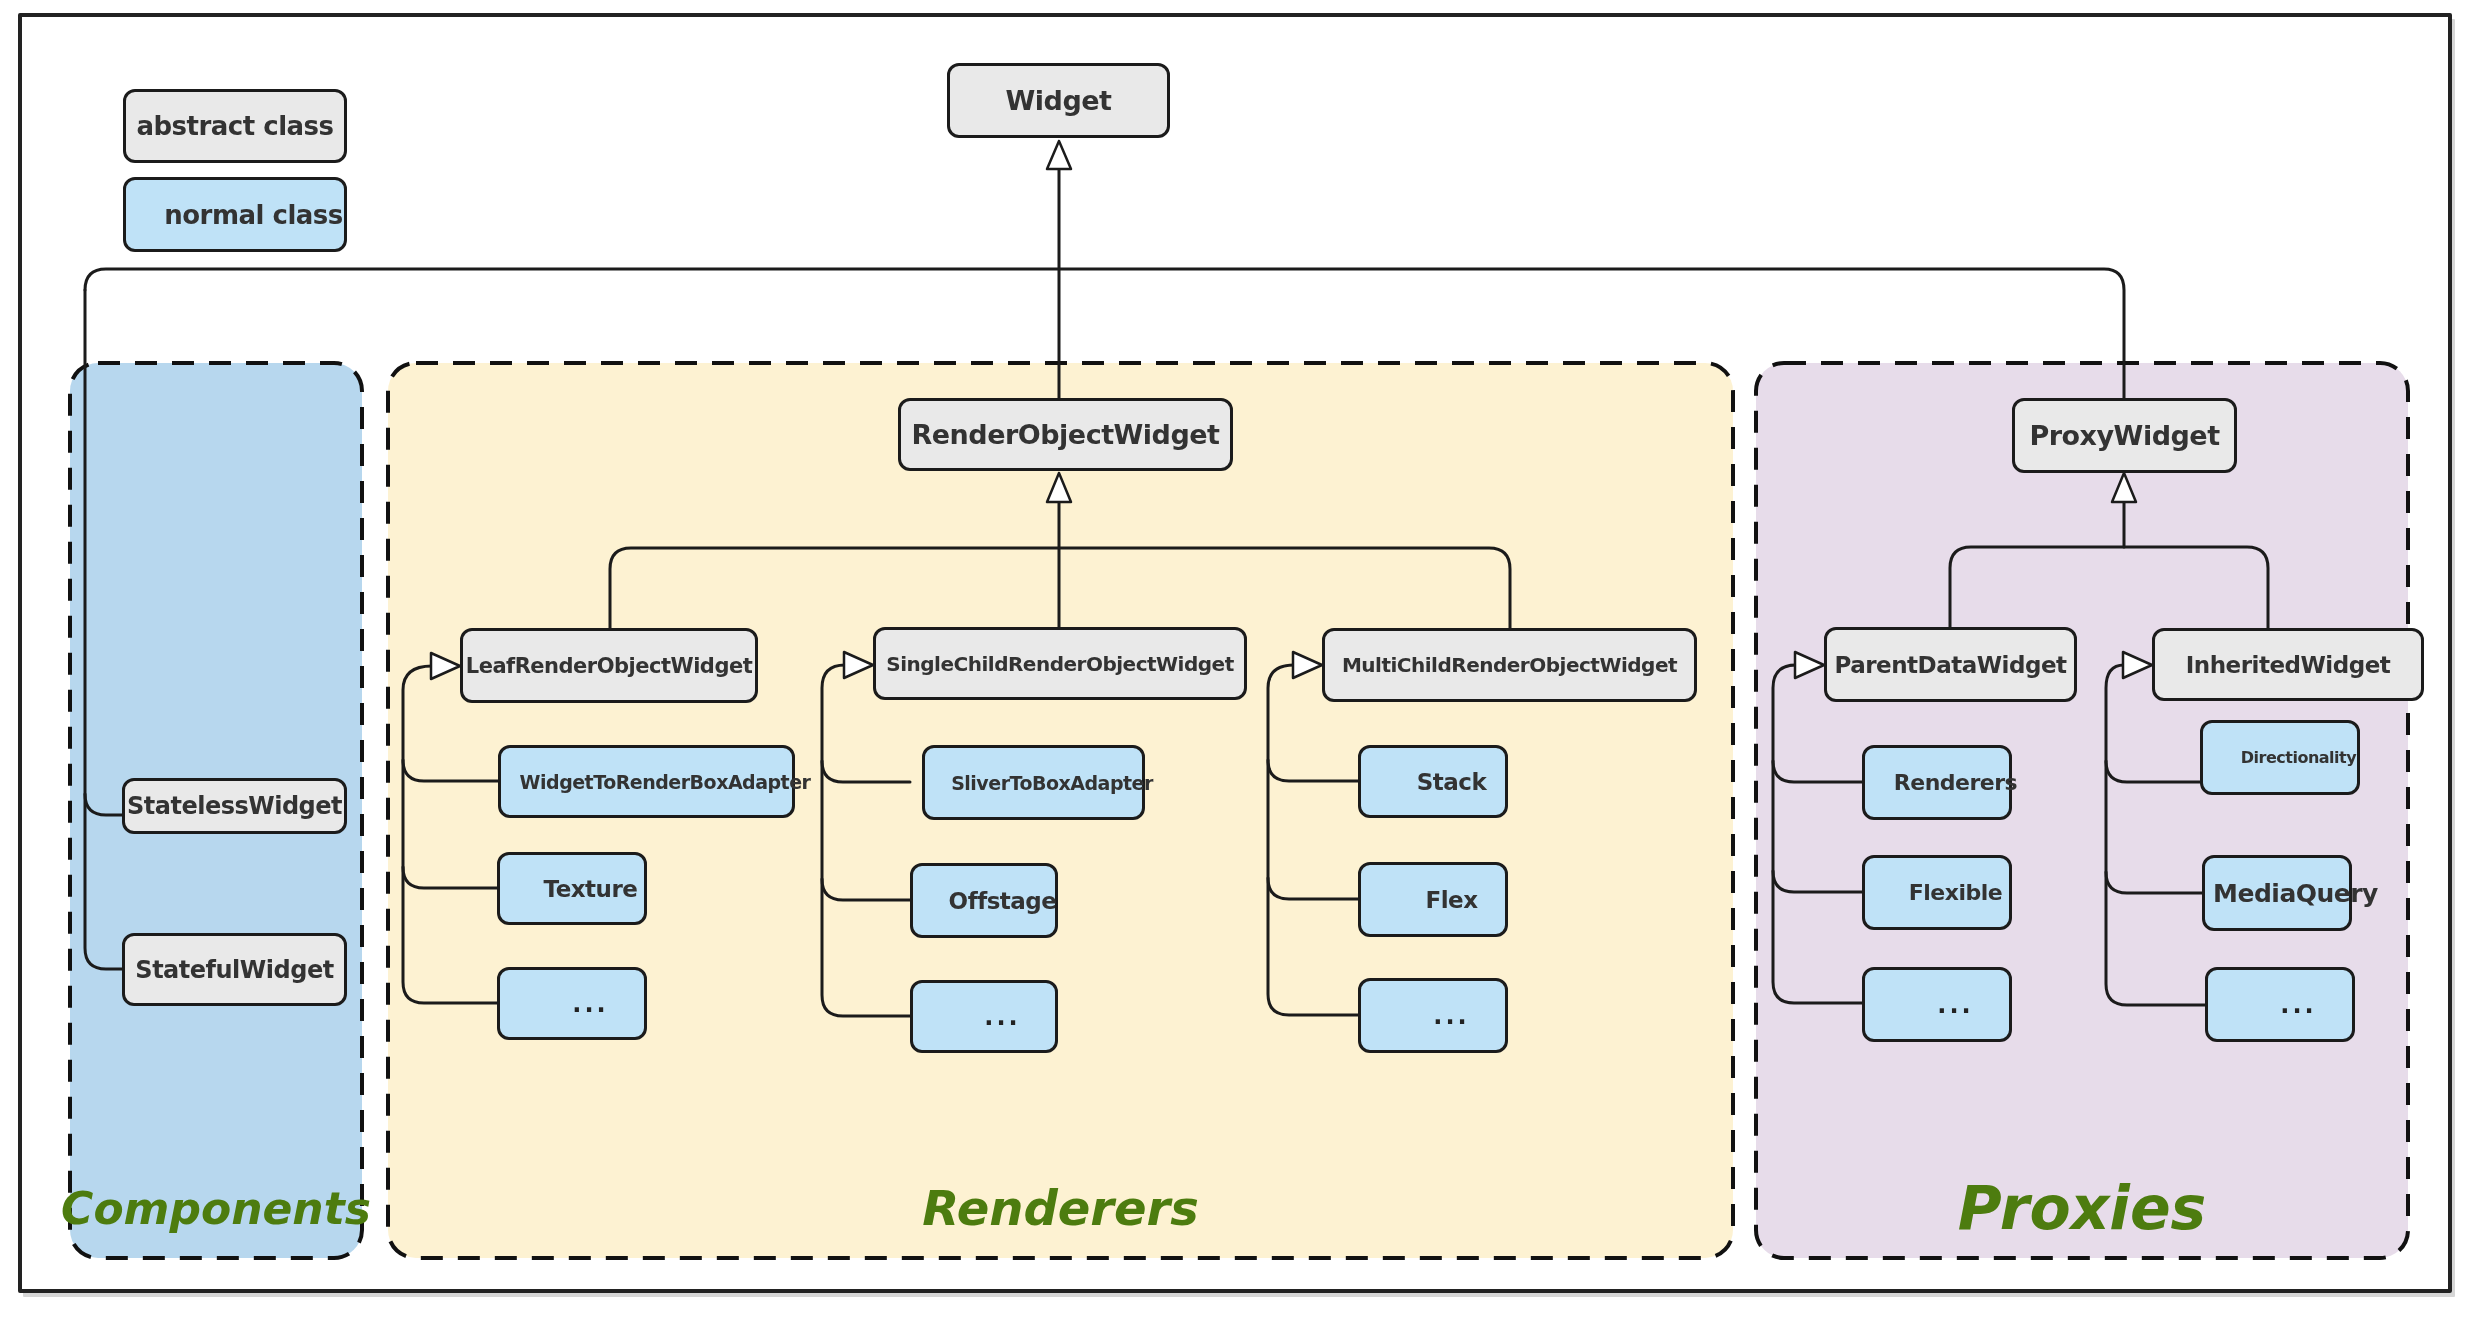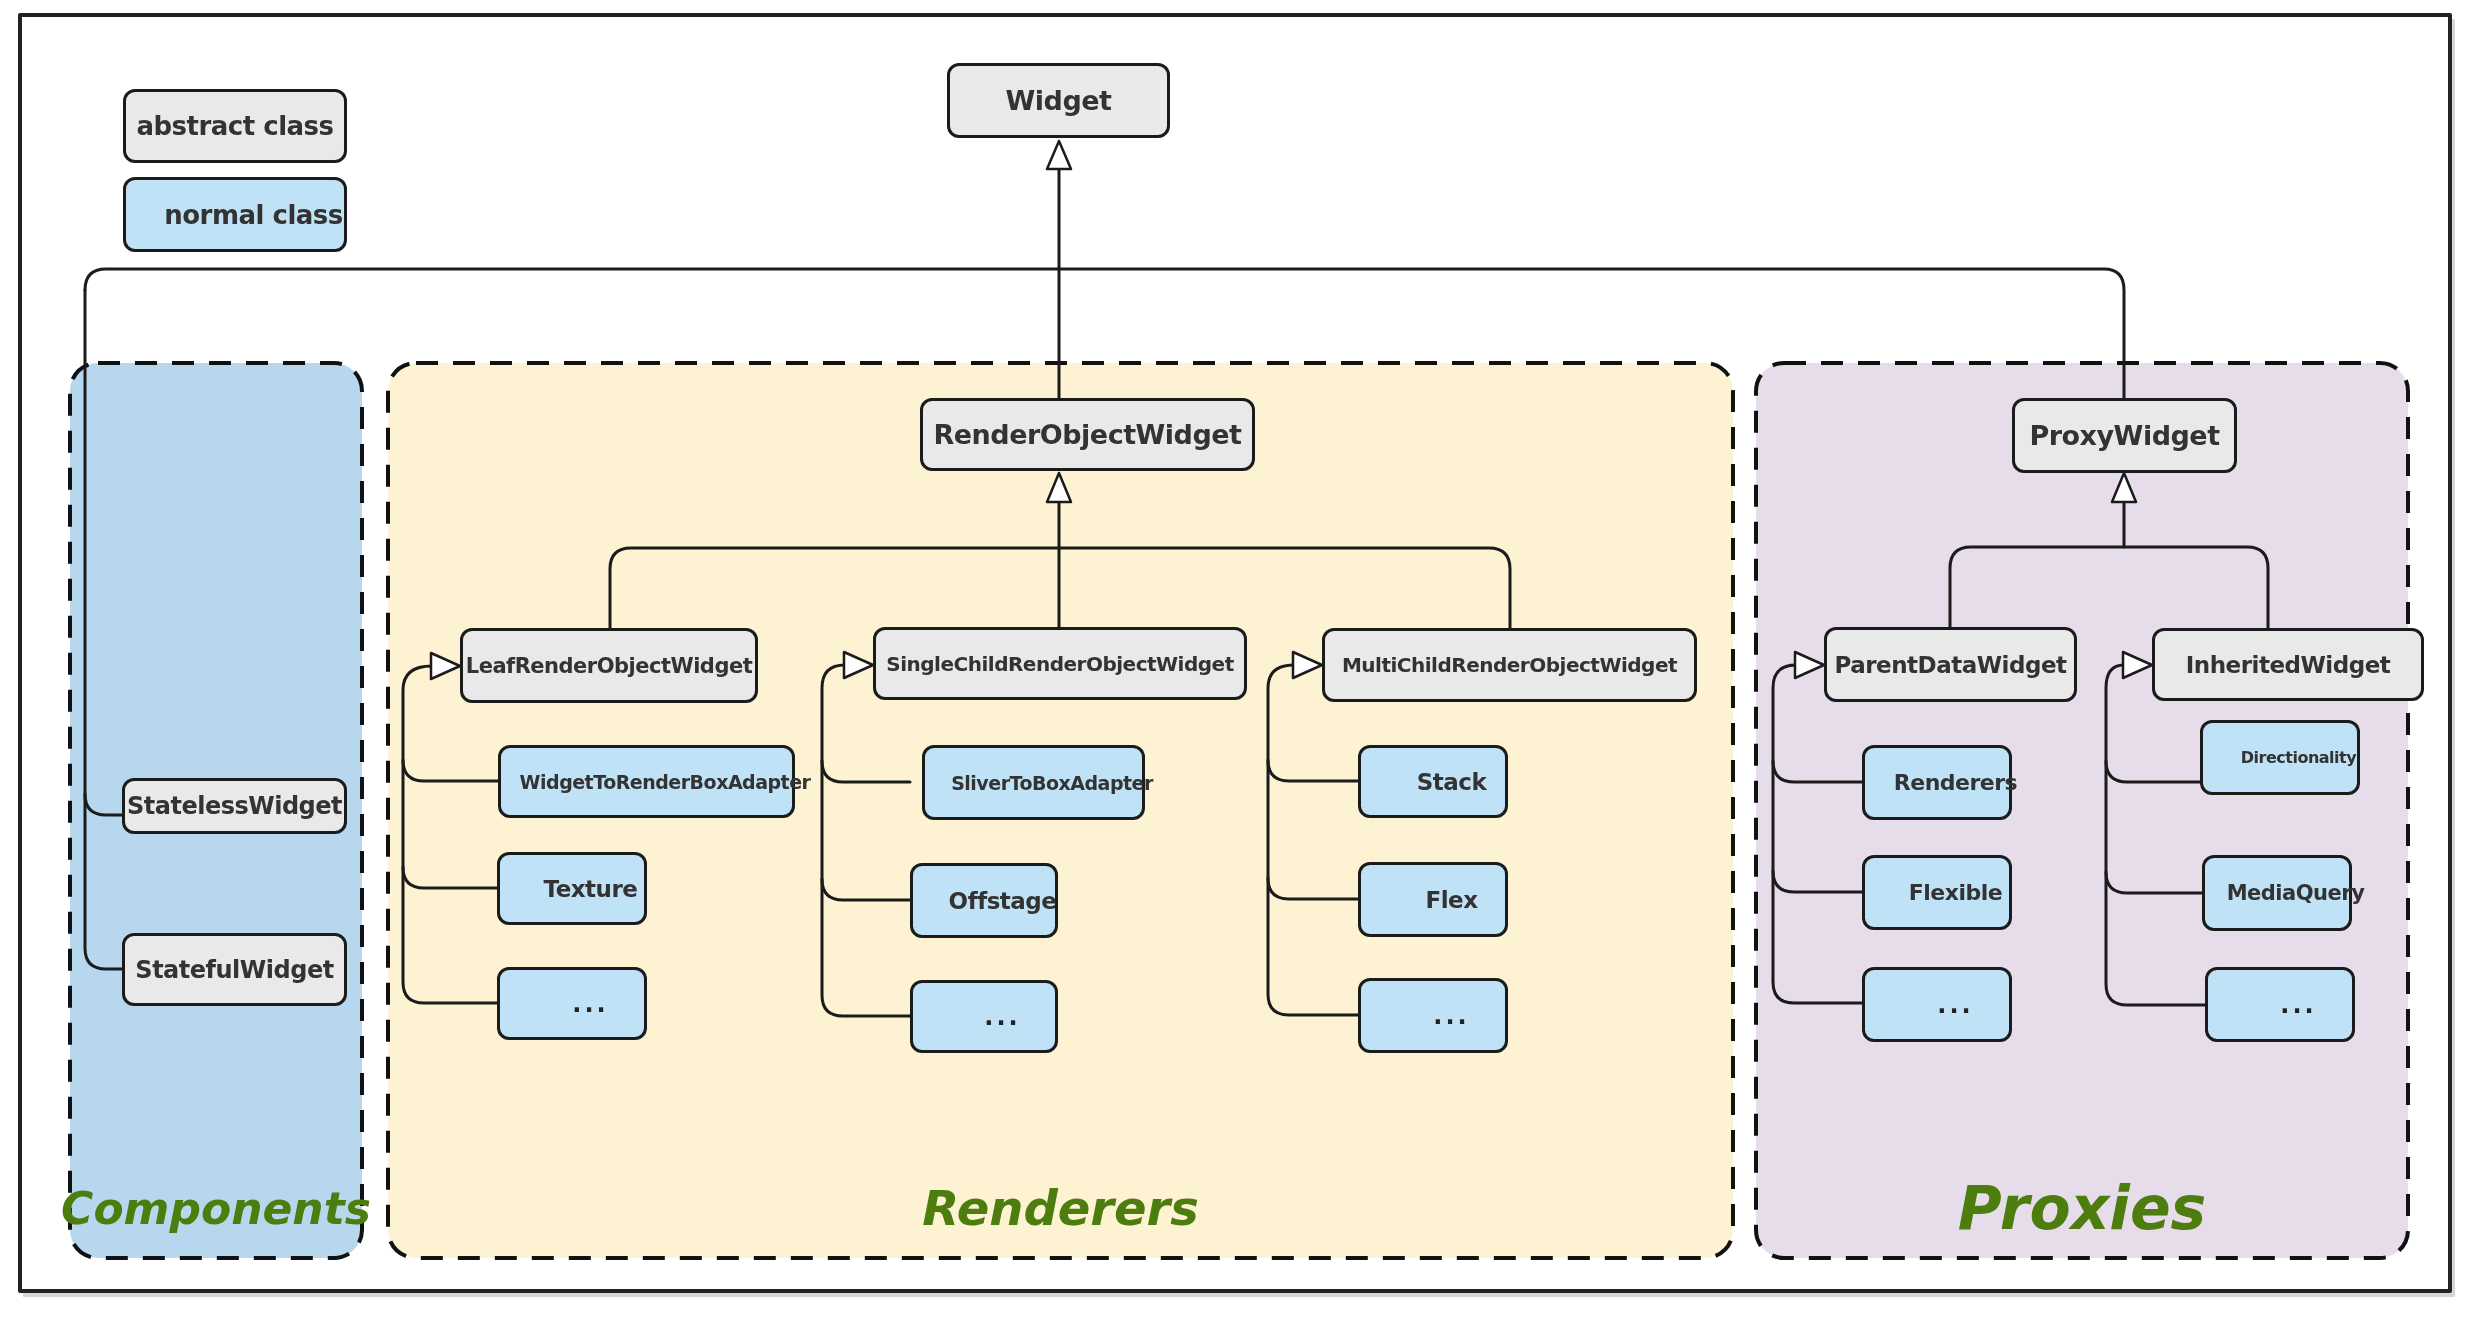--- a/index.html
+++ b/index.html
@@ -102,21 +102,21 @@
 
   <div class="node gray" style="left:123px;top:89px;width:224px;height:74px;font-size:26px">abstract class</div>
   <div class="node blue" style="left:123px;top:177px;width:224px;height:75px;font-size:26px">normal class</div>
 
   <div class="node gray" style="left:947px;top:63px;width:223px;height:75px;font-size:27px">Widget</div>
 
   <div class="node gray" style="left:122px;top:778px;width:225px;height:56px;font-size:24px">StatelessWidget</div>
   <div class="node gray" style="left:122px;top:933px;width:225px;height:73px;font-size:24px">StatefulWidget</div>
   <div class="section-label" style="left:70px;top:1178px;width:292px;font-size:44px">Components</div>
 
-  <div class="node gray" style="left:920px;top:398px;width:335px;height:73px;font-size:27px">RenderObjectWidget</div>
+  <div class="node gray" style="left:898px;top:398px;width:335px;height:73px;font-size:27px">RenderObjectWidget</div>
 
   <div class="node gray" style="left:460px;top:628px;width:298px;height:75px;font-size:21px">LeafRenderObjectWidget</div>
   <div class="node blue" style="left:498px;top:745px;width:297px;height:73px;font-size:19px">WidgetToRenderBoxAdapter</div>
   <div class="node blue" style="left:497px;top:852px;width:150px;height:73px;font-size:23px">Texture</div>
   <div class="node blue dots" style="left:497px;top:967px;width:150px;height:73px;font-size:24px">...</div>
 
   <div class="node gray" style="left:873px;top:627px;width:374px;height:73px;font-size:20px">SingleChildRenderObjectWidget</div>
   <div class="node blue" style="left:922px;top:745px;width:223px;height:75px;font-size:19px">SliverToBoxAdapter</div>
   <div class="node blue" style="left:910px;top:863px;width:148px;height:75px;font-size:23px">Offstage</div>
   <div class="node blue dots" style="left:910px;top:980px;width:148px;height:73px;font-size:24px">...</div>
@@ -130,18 +130,18 @@
 
   <div class="node gray" style="left:2012px;top:398px;width:225px;height:75px;font-size:27px">ProxyWidget</div>
 
   <div class="node gray" style="left:1824px;top:627px;width:253px;height:75px;font-size:23px">ParentDataWidget</div>
   <div class="node blue" style="left:1862px;top:745px;width:150px;height:75px;font-size:22px">Renderers</div>
   <div class="node blue" style="left:1862px;top:855px;width:150px;height:75px;font-size:22px">Flexible</div>
   <div class="node blue dots" style="left:1862px;top:967px;width:150px;height:75px;font-size:24px">...</div>
 
   <div class="node gray" style="left:2152px;top:628px;width:272px;height:73px;font-size:23px">InheritedWidget</div>
   <div class="node blue" style="left:2200px;top:720px;width:160px;height:75px;font-size:16px">Directionality</div>
-  <div class="node blue" style="left:2202px;top:855px;width:150px;height:76px;font-size:21px">MediaQuery</div>
+  <div class="node blue" style="left:2202px;top:855px;width:150px;height:76px;font-size:25px">MediaQuery</div>
   <div class="node blue dots" style="left:2205px;top:967px;width:150px;height:75px;font-size:24px">...</div>
 
   <div class="section-label" style="left:1756px;top:1178px;width:652px;font-size:60px">Proxies</div>
 
 </div>
 
 </body></html>

